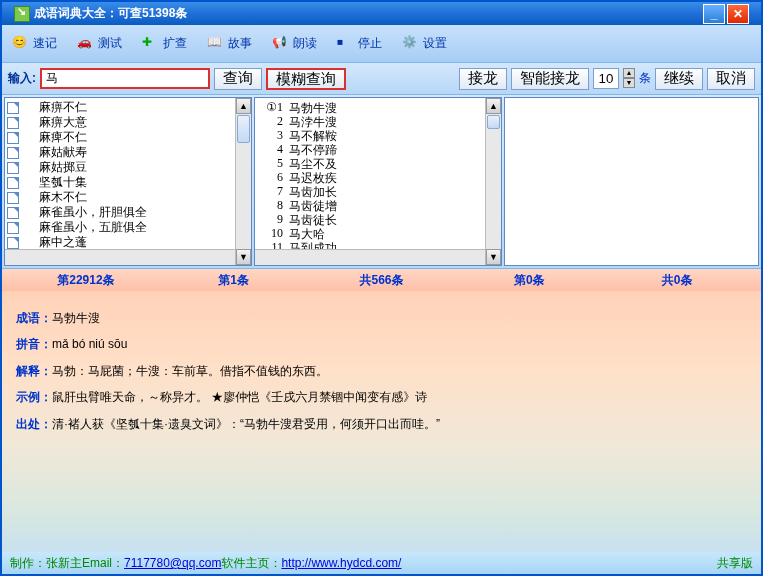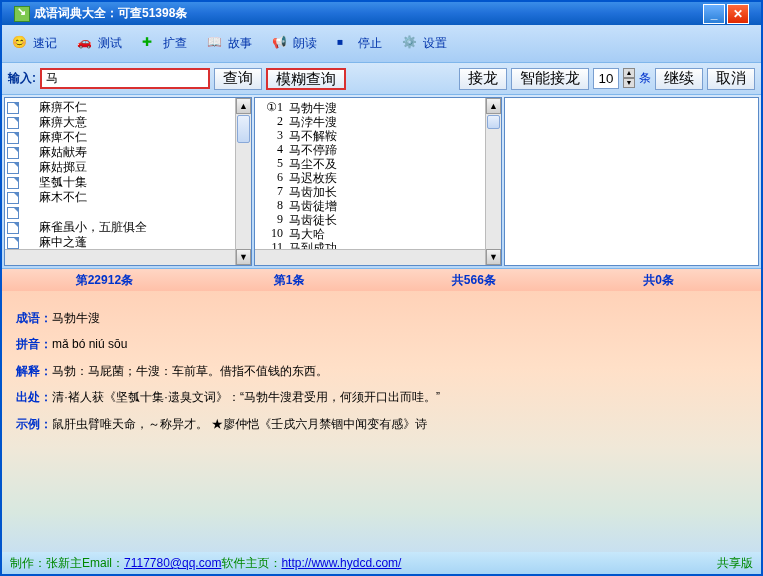--- a/index.html
+++ b/index.html
@@ -138,20 +138,21 @@
           <div class="list-row">
             <span class="doc-ico"></span>
             <span>坚瓠十集</span>
           </div>
           <div class="list-row">
             <span class="doc-ico"></span>
             <span>麻木不仁</span>
           </div>
           <div class="list-row">
             <span class="doc-ico"></span>
+            <span>麻雀虽小，肝胆俱全</span>
           </div>
           <div class="list-row">
             <span class="doc-ico"></span>
             <span>麻雀虽小，五脏俱全</span>
           </div>
           <div class="list-row">
             <span class="doc-ico"></span>
             <span>麻中之蓬</span>
           </div>
           <div class="list-row sel">
@@ -220,29 +221,30 @@
         </div>
       <div class="scrollh"></div>
     </div>
     <div class="pane right"></div>
   </div>
 
   <div class="status">
     <div>第22912条</div>
     <div>第1条</div>
     <div>共566条</div>
+    <div>第0条</div>
     <div>共0条</div>
   </div>
 
   <div class="detail">
     <div><span class="field-label">成语：</span><span>马勃牛溲</span></div>
     <div><span class="field-label">拼音：</span><span>mǎ bó niú sōu</span></div>
     <div><span class="field-label">解释：</span><span>马勃：马屁菌；牛溲：车前草。借指不值钱的东西。</span></div>
+    <div><span class="field-label">示例：</span><span>鼠肝虫臂唯天命，～称异才。 ★廖仲恺《壬戌六月禁锢中闻变有感》诗</span></div>
     <div><span class="field-label">出处：</span><span>清·褚人获《坚瓠十集·遗臭文词》：“马勃牛溲君受用，何须开口出而哇。”</span></div>
-    <div><span class="field-label">示例：</span><span>鼠肝虫臂唯天命，～称异才。 ★廖仲恺《壬戌六月禁锢中闻变有感》诗</span></div>
   </div>
 
   <div class="footer">
     <span>制作：</span>
     <span>张新主</span>
     <span> Email：</span>
     <a>7117780@qq.com</a>
     <span> 软件主页：</span>
     <a>http://www.hydcd.com/</a>
     <span class="spacer"></span>

